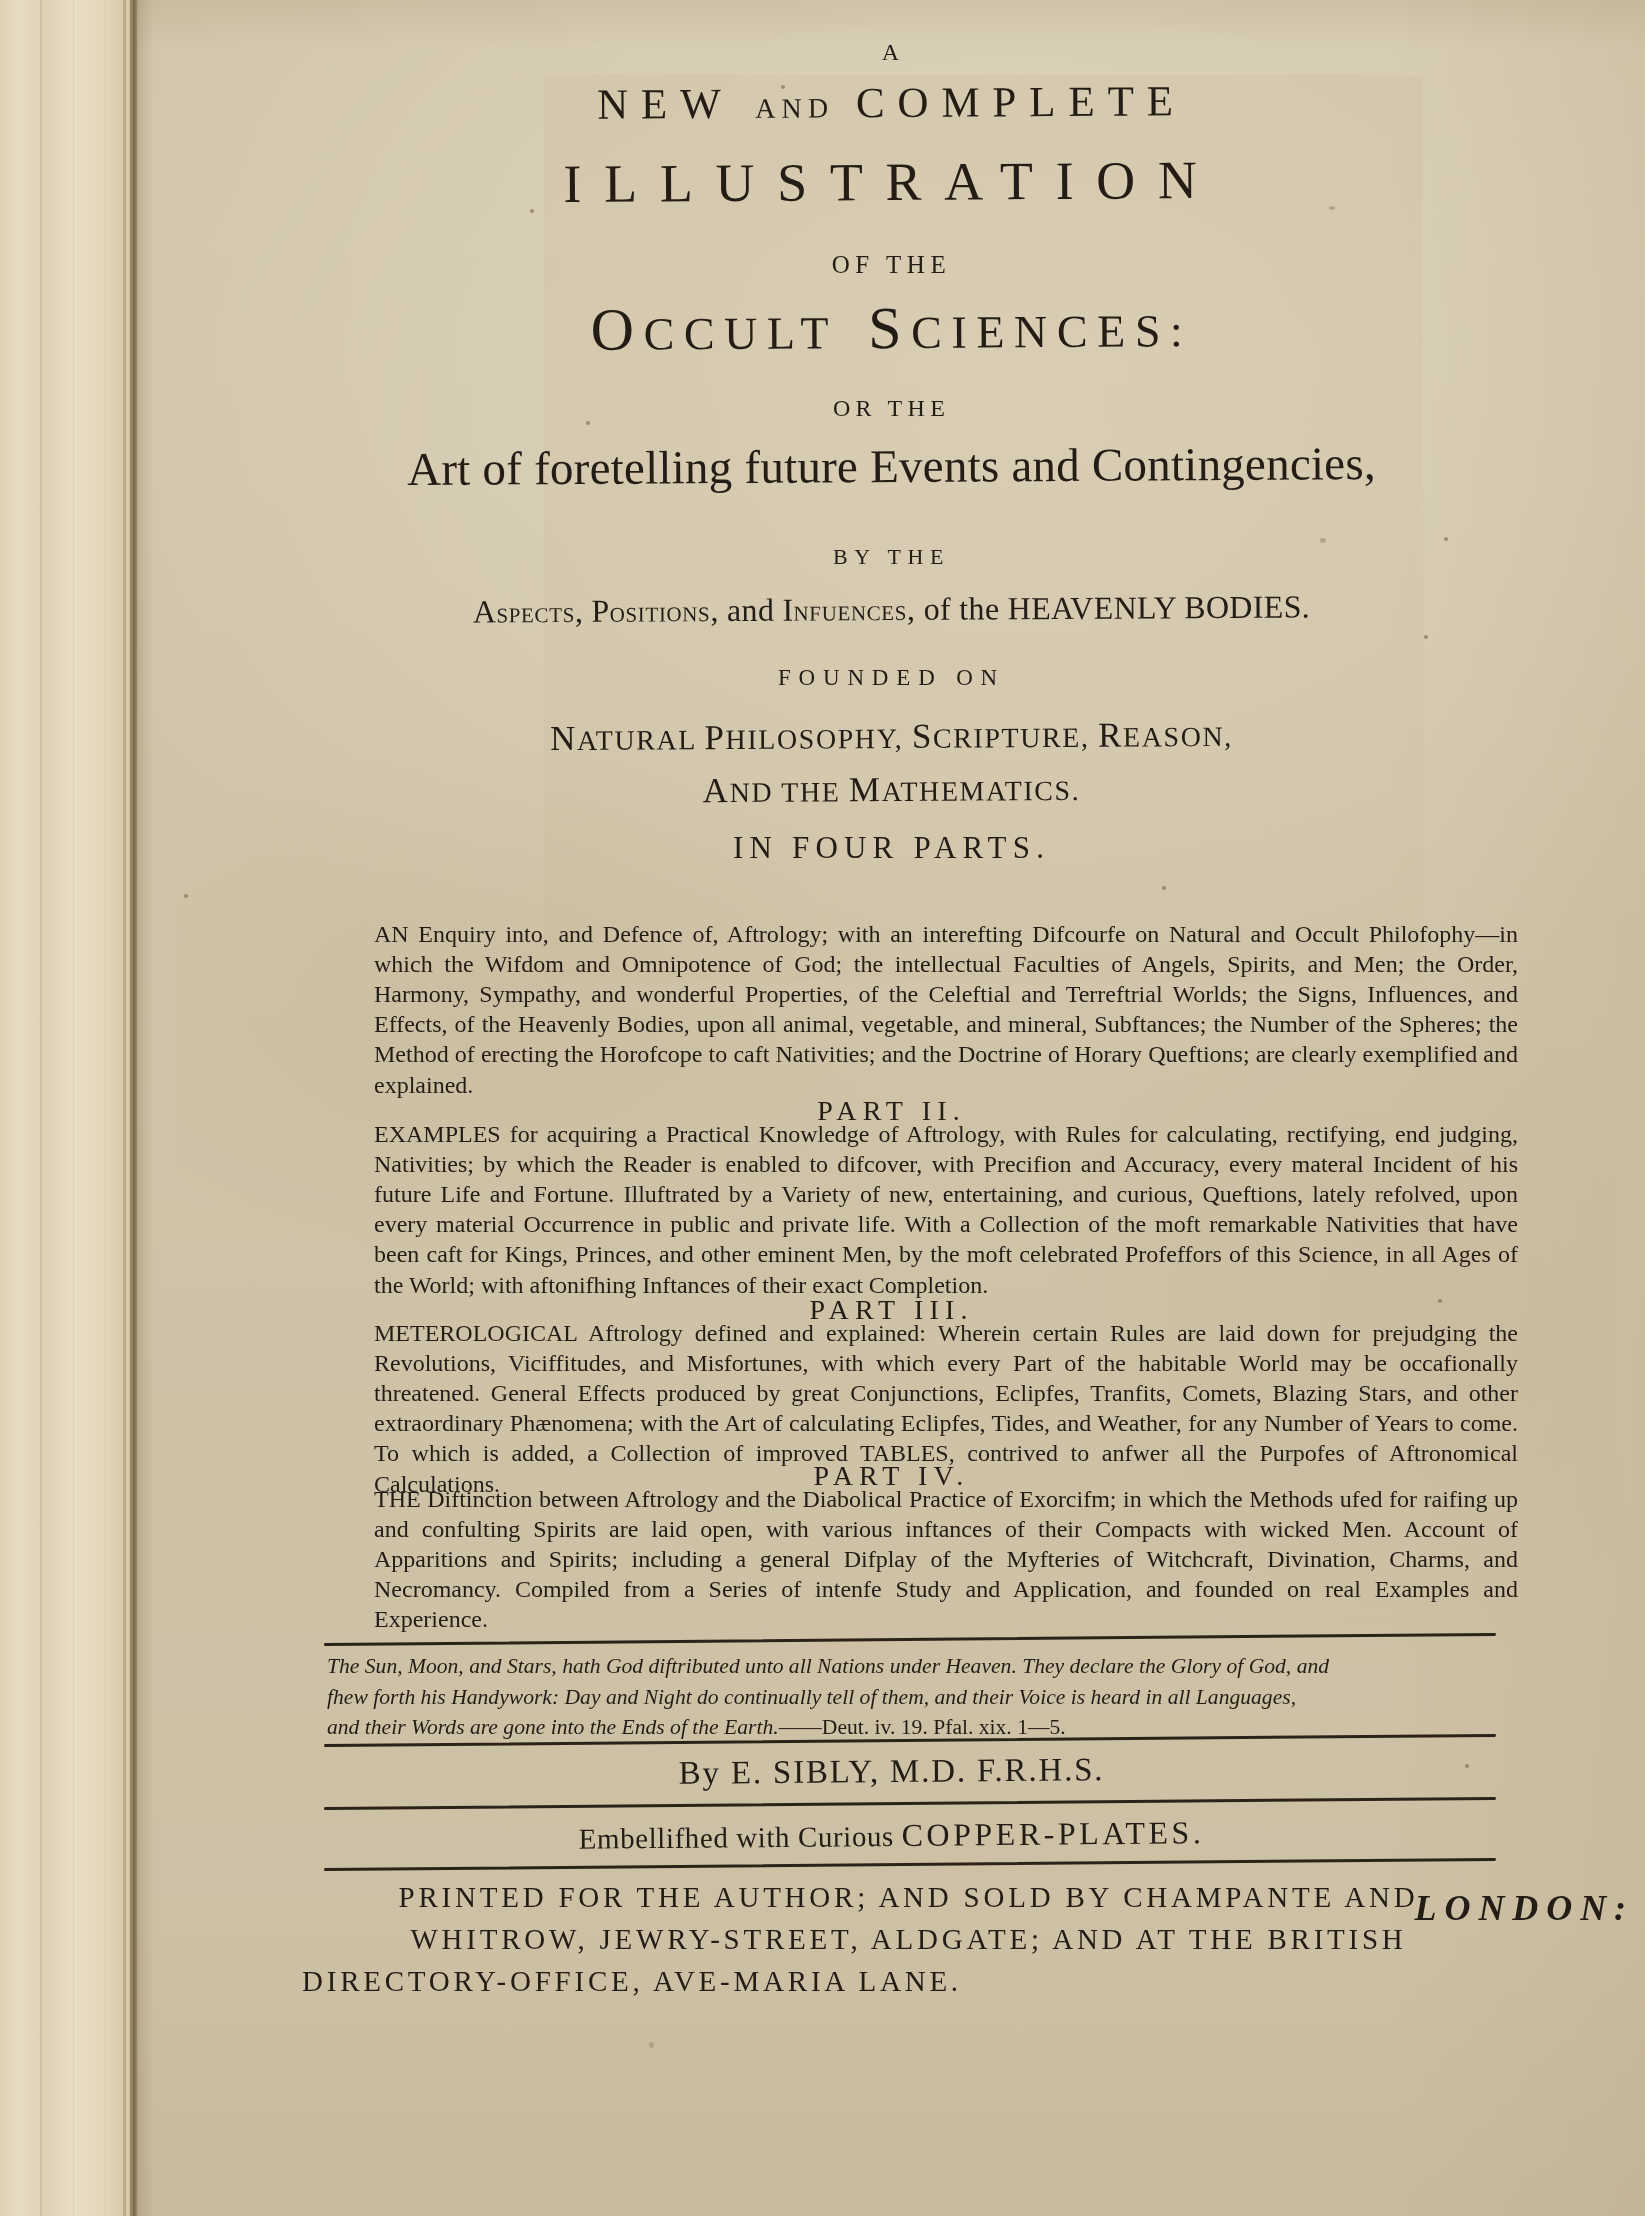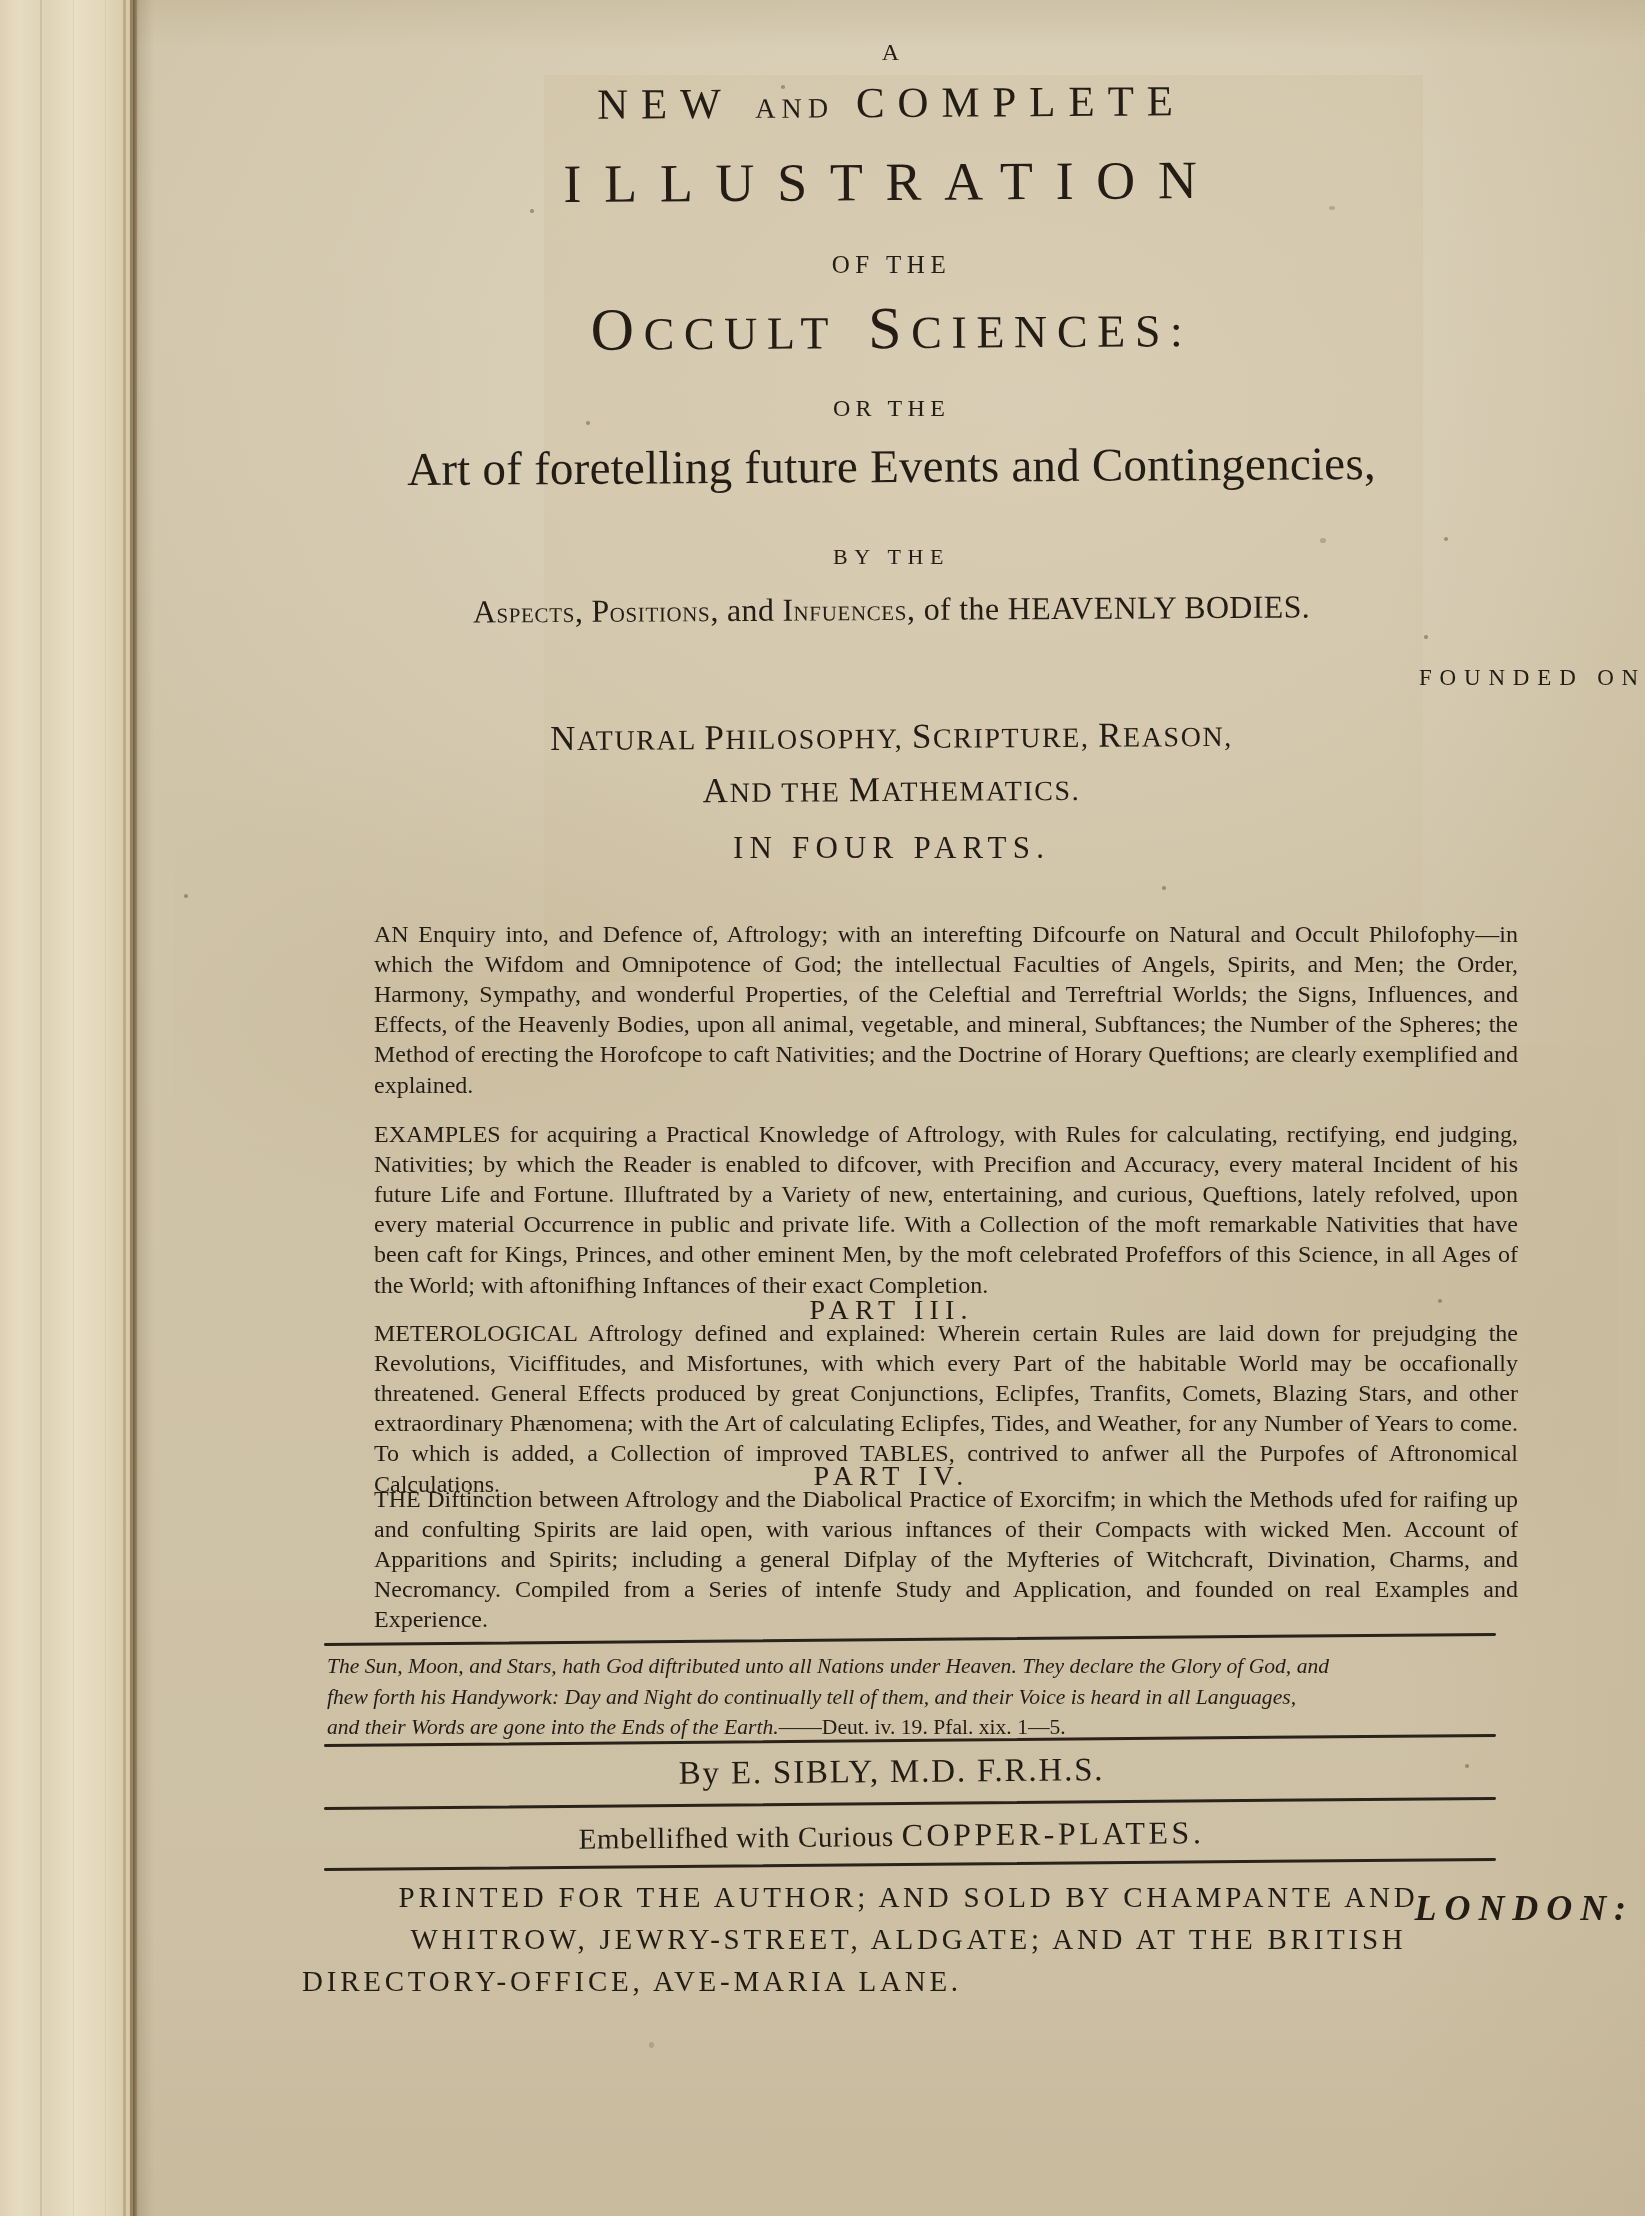--- a/index.html
+++ b/index.html
@@ -71,21 +71,21 @@
   .lineNEW .sm{font-size:28px;letter-spacing:.22em;}
   .lineILL{font-size:54px;letter-spacing:.42em;}
   .lineOFTHE{font-size:25px;letter-spacing:.22em;}
   .lineOCC{font-size:60px;letter-spacing:.16em;}
   .lineOCC .sc{font-size:46px;}
   .lineORTHE{font-size:24px;letter-spacing:.22em;}
   .lineART{font-size:47px;letter-spacing:.005em;}
   .lineBYTHE{font-size:22px;letter-spacing:.30em;}
   .lineASP{font-size:32px;letter-spacing:.01em;}
   .lineASP .sc{font-size:21px;letter-spacing:.03em;}
-  .lineFOUNDED{font-size:23px;letter-spacing:.34em;text-align:right;}
+  .lineFOUNDED{font-size:23px;letter-spacing:.34em;}
   .lineNAT{font-size:35px;letter-spacing:.045em;}
   .lineNAT .sc{font-size:28px;}
   .lineFOUR{font-size:31px;letter-spacing:.20em;}
 
   .parthead{font-size:28px;letter-spacing:.22em;margin:7px 0 1.4px;text-align:center;}
 
   .body{
     position:absolute;left:190px;width:1144px;
     font-size:24px;line-height:1.255;
     text-align:justify;text-align-last:left;
@@ -184,20 +184,21 @@
     </div>
 
     <div class="blk lineNAT warp1" style="top:770px;">
       <span>A</span><span class="sc">ND THE </span><span>M</span><span class="sc">ATHEMATICS.</span>
     </div>
 
     <div class="blk lineFOUR" style="top:830px;">IN FOUR PARTS.</div>
 
     <div class="body" style="top:919px;">AN Enquiry into, and Defence of, Aftrology; with an interefting Difcourfe on Natural and Occult Philofophy—in which the Wifdom and Omnipotence of God; the intellectual Faculties of Angels, Spirits, and Men; the Order, Harmony, Sympathy, and wonderful Properties, of the Celeftial and Terreftrial Worlds; the Signs, Influences, and Effects, of the Heavenly Bodies, upon all animal, vegetable, and mineral, Subftances; the Number of the Spheres; the Method of erecting the Horofcope to caft Nativities; and the Doctrine of Horary Queftions; are clearly exemplified and explained.</div>
 
+    <div class="blk parthead" style="top:1088px;">PART II.</div>
     <div class="body" style="top:1119px;">EXAMPLES for acquiring a Practical Knowledge of Aftrology, with Rules for calculating, rectifying, end judging, Nativities; by which the Reader is enabled to difcover, with Precifion and Accuracy, every materal Incident of his future Life and Fortune. Illuftrated by a Variety of new, entertaining, and curious, Queftions, lately refolved, upon every material Occurrence in public and private life. With a Collection of the moft remarkable Nativities that have been caft for Kings, Princes, and other eminent Men, by the moft celebrated Profeffors of this Science, in all Ages of the World; with aftonifhing Inftances of their exact Completion.</div>
 
     <div class="blk parthead" style="top:1287px;">PART III.</div>
     <div class="body" style="top:1318px;">METEROLOGICAL Aftrology defined and explained: Wherein certain Rules are laid down for prejudging the Revolutions, Viciffitudes, and Misfortunes, with which every Part of the habitable World may be occafionally threatened. General Effects produced by great Conjunctions, Eclipfes, Tranfits, Comets, Blazing Stars, and other extraordinary Phænomena; with the Art of calculating Eclipfes, Tides, and Weather, for any Number of Years to come. To which is added, a Collection of improved TABLES, contrived to anfwer all the Purpofes of Aftronomical Calculations.</div>
 
     <div class="blk parthead" style="top:1453px;">PART IV.</div>
     <div class="body" style="top:1484px;">THE Diftinction between Aftrology and the Diabolical Practice of Exorcifm; in which the Methods ufed for raifing up and confulting Spirits are laid open, with various inftances of their Compacts with wicked Men. Account of Apparitions and Spirits; including a general Difplay of the Myfteries of Witchcraft, Divination, Charms, and Necromancy. Compiled from a Series of intenfe Study and Application, and founded on real Examples and Experience.</div>
 
     <div class="rule warp2" style="left:187px;top:1638px;width:1172px;"></div>
 

